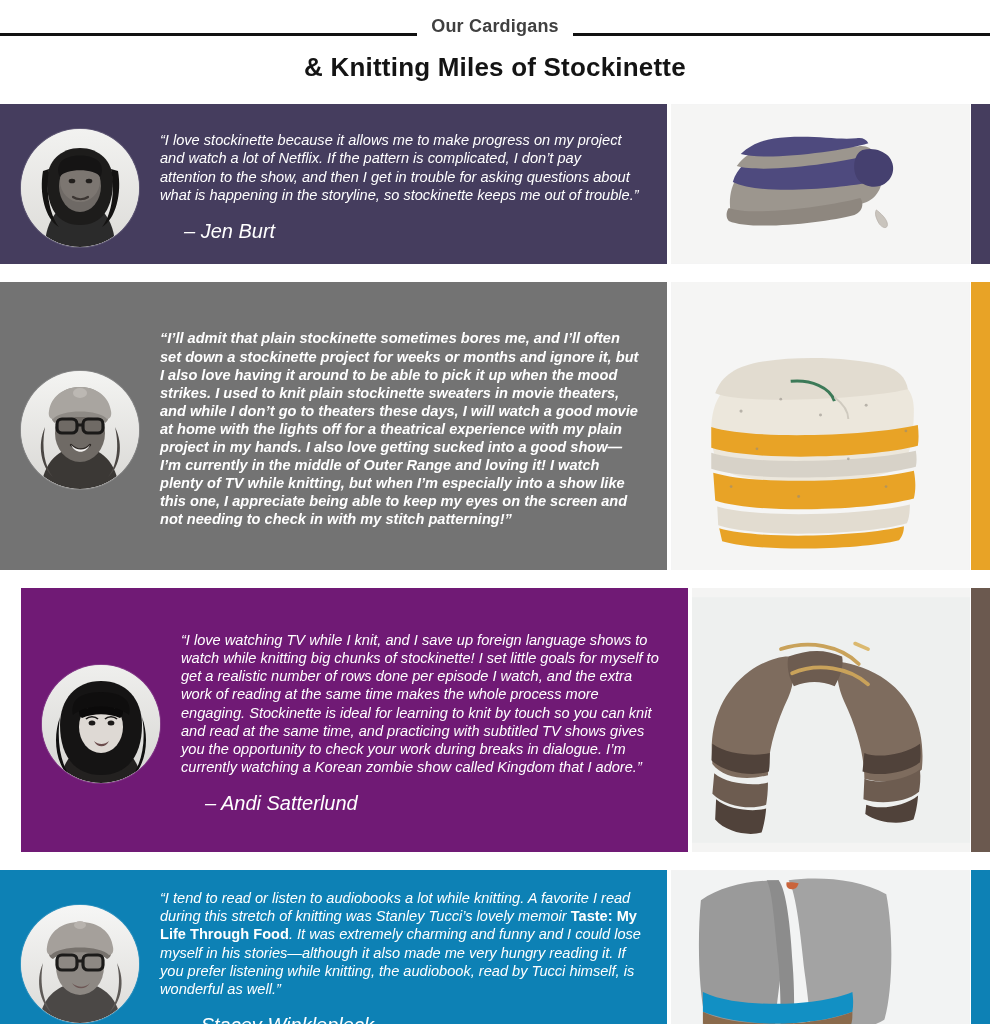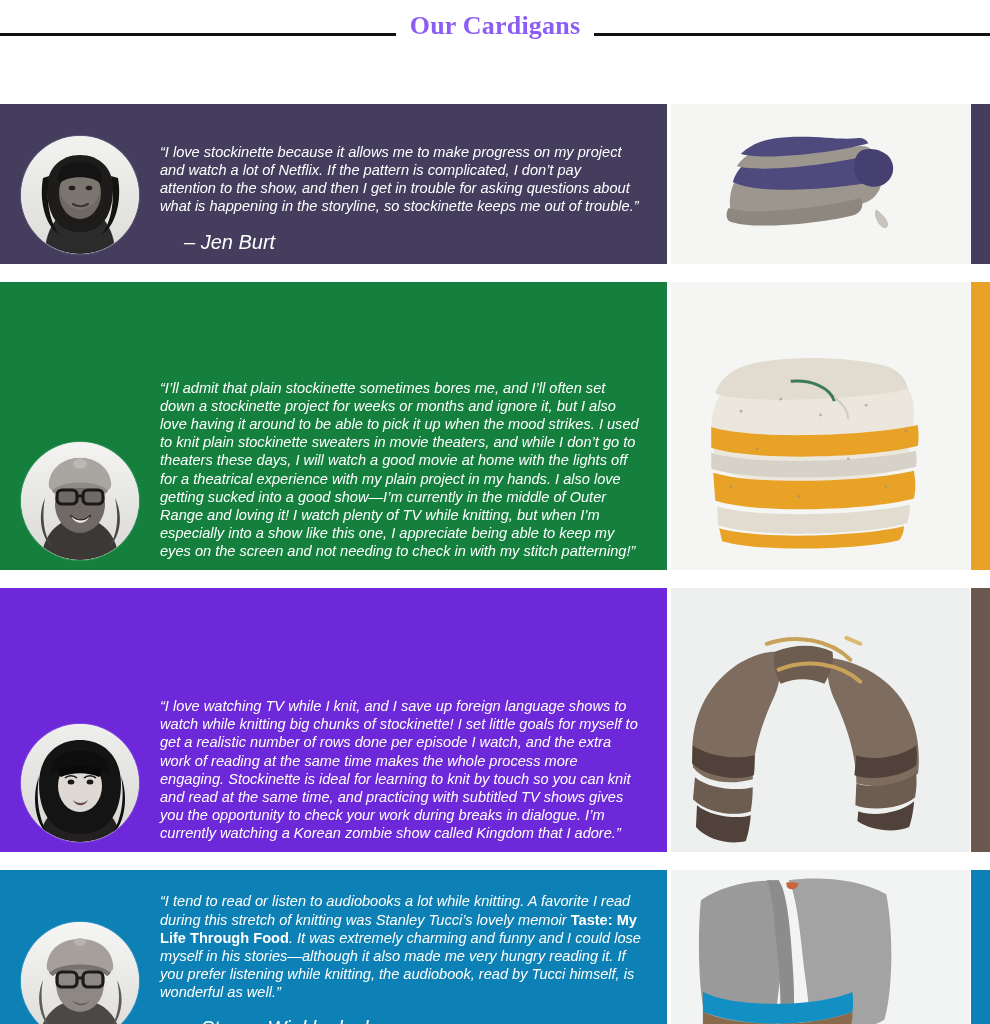--- a/index.html
+++ b/index.html
@@ -34,26 +34,26 @@
   .rule {
     flex: 1 1 auto;
     height: 3px;
     background: #111111;
     position: relative;
     top: 8px;
   }
   .rule.left { margin-right: 14px; }
   .rule.right { margin-left: 14px; }
   .title-main {
-    font-size: 26px;
+    font-size: 18px;
     font-weight: bold;
-    color: #8b5cf6;
+    color: #404040;
     letter-spacing: 0.2px;
     white-space: nowrap;
-    font-family: Liberation Serif, serif;
+    font-family: Liberation Sans, sans-serif;
   }
   .title-row-2 {
     position: absolute;
     top: 52px;
     left: 0;
     width: 990px;
     text-align: center;
   }
   .title-sub {
     font-size: 26px;
@@ -74,21 +74,21 @@
     position: relative;
     display: flex;
     align-items: stretch;
     width: 990px;
     height: 100%;
   }
   .panel-left {
     width: 667px;
     flex: 0 0 667px;
     display: flex;
-    align-items: flex-end;
+    align-items: center;
     box-sizing: border-box;
     padding: 14px 4px 10px 0;
   }
   .avatar-wrap {
     flex: 0 0 160px;
     display: flex;
     justify-content: center;
     padding-top: 4px;
   }
   .avatar {
@@ -150,20 +150,23 @@
   #block-3 { height: 180px; }
 </style>
 </head>
 <body>
 
 <div class="header">
   <div class="title-row-1">
     <div class="rule left"></div>
     <div class="title-main">Our Cardigans</div>
     <div class="rule right"></div>
+  </div>
+  <div class="title-row-2">
+    <span class="title-sub">&amp; Knitting Miles of Stockinette</span>
   </div>
 </div>
 
 <div class="block" id="block-0">
   <div class="block-inner">
     <div class="panel-left" style="background: rgb(69, 61, 94);">
       <div class="avatar-wrap">
         <div class="avatar">
           <svg viewBox="0 0 118 118">
             <defs>
@@ -209,21 +212,21 @@
           <path d="M206 106c8 6 12 12 11 16-1 3-5 2-8-2-3-5-5-10-3-14z" fill="#c9c4bd" stroke="#b3aca4" stroke-width="0.7"></path>
         </g>
       </svg>
     </div>
     <div class="edge-strip" style="background: rgb(69, 61, 94);"></div>
   </div>
 </div>
 
 <div class="block" id="block-1">
   <div class="block-inner">
-    <div class="panel-left" style="background: #15803d;">
+    <div class="panel-left" style="background: #737373; font-weight: bold;">
       <div class="avatar-wrap">
         <div class="avatar">
           <svg viewBox="0 0 118 118">
             <defs>
               <clipPath id="c1">
                   <circle cx="59" cy="59" r="59"></circle>
                 </clipPath>
               <linearGradient id="g1" x1="0" y1="0" x2="0" y2="1">
                 <stop offset="0" stop-color="#f4f4f2"></stop>
                   <stop offset="1" stop-color="#d9d8d5"></stop>
@@ -278,21 +281,21 @@
           </g>
         </g>
       </svg>
     </div>
     <div class="edge-strip" style="background: rgb(232, 163, 38);"></div>
   </div>
 </div>
 
 <div class="block" id="block-2">
   <div class="block-inner">
-    <div class="panel-left" style="background: #6d28d9;">
+    <div class="panel-left" style="background: #701a75; margin-left: 21px;">
       <div class="avatar-wrap">
         <div class="avatar">
           <svg viewBox="0 0 118 118">
             <defs>
               <clipPath id="c2">
                   <circle cx="59" cy="59" r="59"></circle>
                 </clipPath>
               <linearGradient id="g2" x1="0" y1="0" x2="0" y2="1">
                 <stop offset="0" stop-color="#efefed"></stop>
                   <stop offset="1" stop-color="#d6d5d2"></stop>
@@ -311,20 +314,21 @@
               <path d="M63 54c3-3 9-3 12 0" stroke="#1a1817" stroke-width="1.7" fill="none"></path>
               <path d="M52 76c4 4 11 4 15 0 -3 7-12 7-15 0z" fill="#6b4c4c"></path>
               <path d="M18 52c-4 28 2 50 12 62-16-12-20-40-12-62z" fill="#100f0f"></path>
               <path d="M100 52c5 28-2 50-12 62 16-12 20-40 12-62z" fill="#100f0f"></path>
             </g>
           </svg>
         </div>
       </div>
       <div class="quote-wrap">
         <p class="quote">“I love watching TV while I knit, and I save up foreign language shows to watch while knitting big chunks of stockinette! I set little goals for myself to get a realistic number of rows done per episode I watch, and the extra work of reading at the same time makes the whole process more engaging. Stockinette is ideal for learning to knit by touch so you can knit and read at the same time, and practicing with subtitled TV shows gives you the opportunity to check your work during breaks in dialogue. I’m currently watching a Korean zombie show called Kingdom that I adore.”</p>
+        <div class="attrib">– Andi Satterlund</div>
       </div>
     </div>
     <div class="photo-pane">
       <svg viewBox="0 0 300 265" preserveAspectRatio="xMidYMid meet">
         <rect width="300" height="265" fill="#eef0ef"></rect>
         <g>
           <path d="M22 180c-4-40 8-76 40-100 14-10 30-16 42-16 8 14 6 30 0 44-16 34-22 62-22 84-22 6-48 4-60-12z" fill="#7e6c5e"></path>
           <path d="M160 70c14 2 34 8 50 20 30 22 42 56 38 96-14 14-40 16-62 10 0-22-6-50-22-84-6-14-10-30-4-42z" fill="#7e6c5e"></path>
           <path d="M104 64c22-8 40-8 58 0 2 10-2 22-8 32-16-6-28-6-44 0-6-10-8-22-6-32z" fill="#6d5c50"></path>
           <path d="M22 158c16 12 48 14 62 10 0 8 0 14-1 20-16 6-48 2-62-12z" fill="#50423a"></path>

